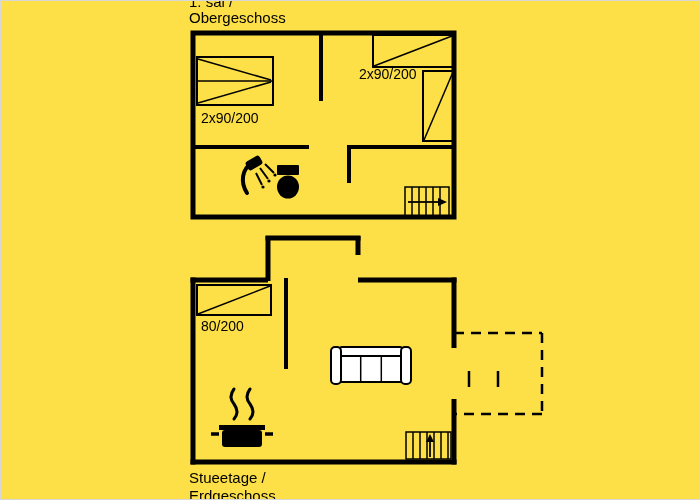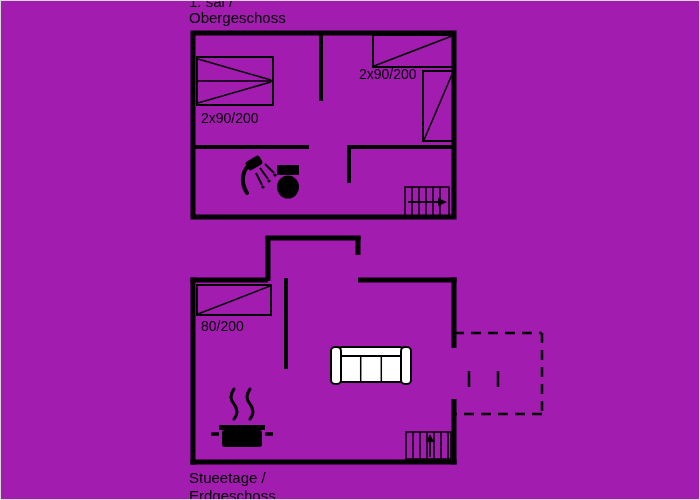--- a/index.html
+++ b/index.html
@@ -1,18 +1,18 @@
 <!DOCTYPE html>
 <html><head>
 <meta charset="utf-8">
 <style>
   html,body { margin:0; padding:0; background:#ffffff; }
   .canvas {
     width:700px; height:500px; position:relative; overflow:hidden;
-    background:#a21caf; border:1px solid #d8d8d8; box-sizing:border-box;
+    background:#fde047; border:1px solid #d8d8d8; box-sizing:border-box;
     font-family:"Liberation Sans", sans-serif;
   }
   svg { display:block; }
   svg text {
     font-family:"Liberation Sans", sans-serif;
     fill:#000000;
   }
   .floor-title { font-size:15px; }
   .dim-label  { font-size:14px; }
 </style>

